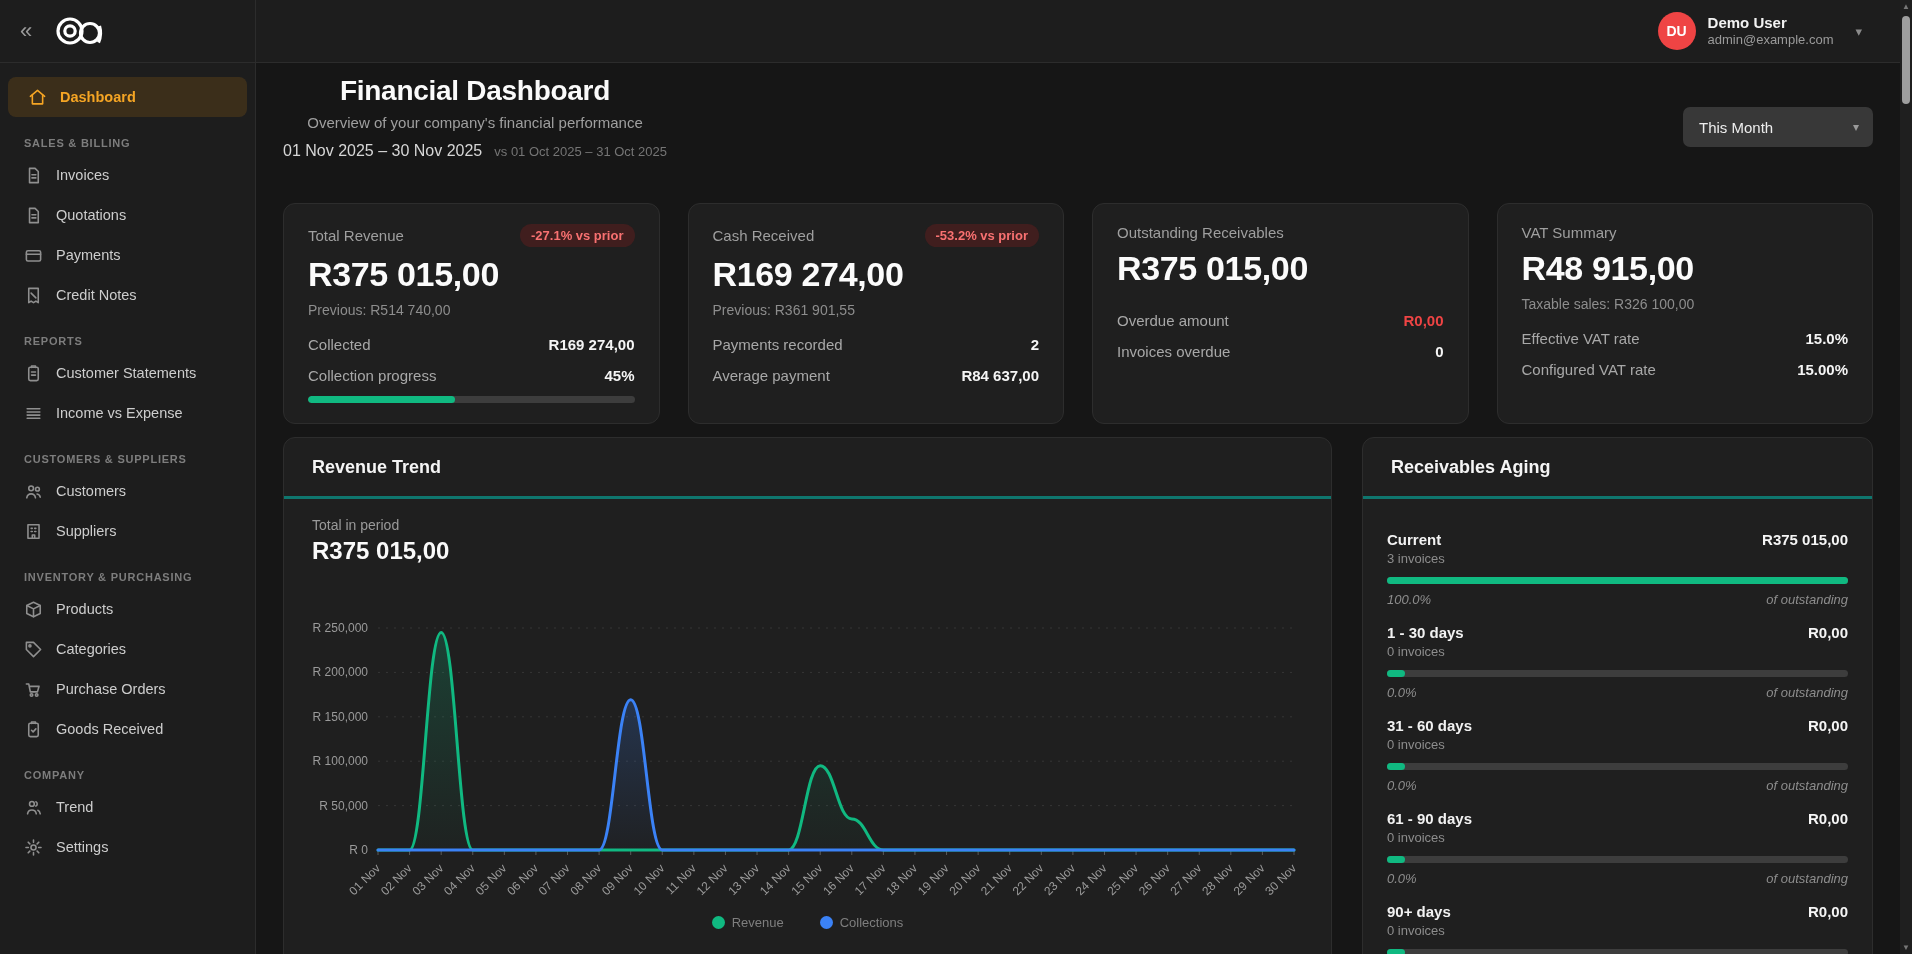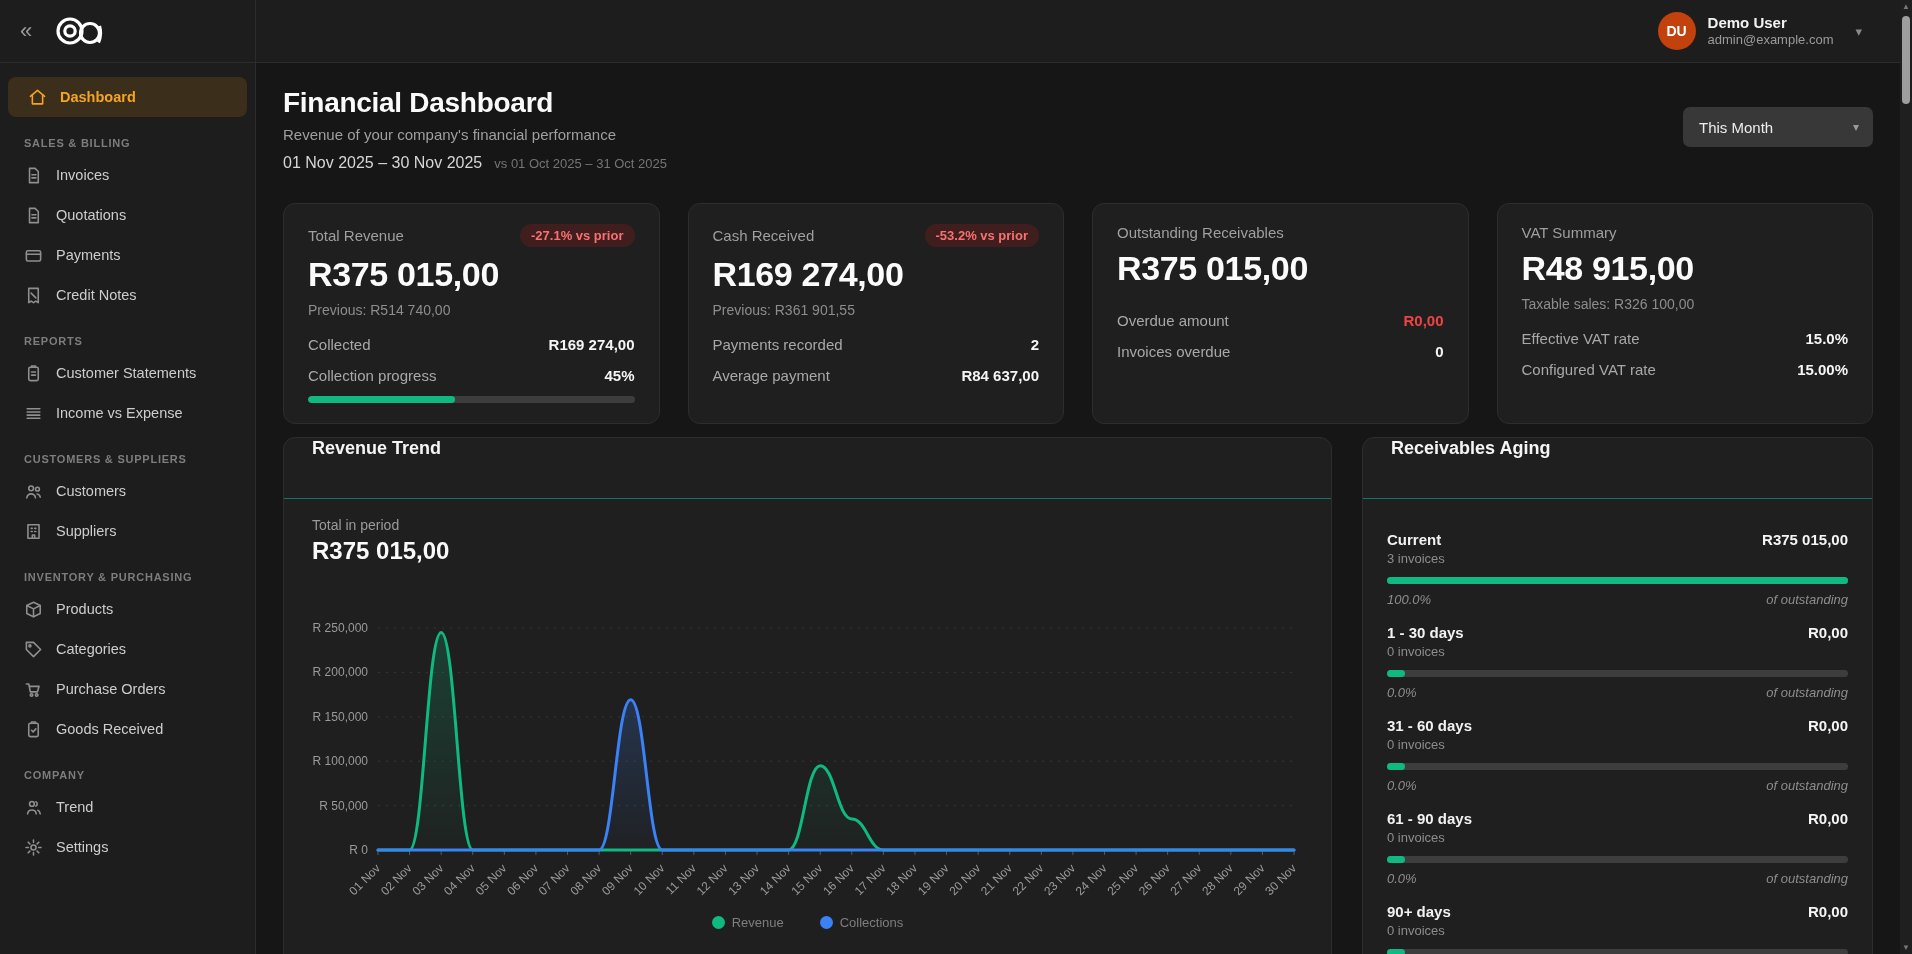--- a/index.html
+++ b/index.html
@@ -22,30 +22,30 @@
   .nav-item.active .nav-label { color:#f5a524; font-weight:700; }
   .nav-item.active .nav-icon { color:#f5a524; }
   .nav-section { margin:20px 0 6px; padding:0 24px; font-size:11px; font-weight:700;
     letter-spacing:0.07em; color:#7d7d7d; }
 
   
   .topbar { position:absolute; left:256px; top:0; right:0; height:63px;
     background:#1d1d1d; border-bottom:1px solid #2c2c2c;
     display:flex; align-items:center; justify-content:flex-end; padding-right:50px; }
   .user-cluster { display:flex; align-items:center; gap:12px; cursor:pointer; }
-  .avatar { width:38px; height:38px; border-radius:50%; background:#c2410c;
+  .avatar { width:38px; height:38px; border-radius:50%; background:#ef4444;
     display:flex; align-items:center; justify-content:center;
     font-size:14px; font-weight:700; color:#fff; }
   .user-name { font-size:15px; font-weight:700; color:#f2f2f2; line-height:1.25; }
   .user-email { font-size:13px; color:#9a9a9a; line-height:1.25; }
   .user-chevron { color:#8a8a8a; font-size:13px; margin-left:10px; }
 
   
   .main { position:absolute; left:256px; top:63px; right:0; bottom:0; overflow:hidden; }
-  .page-head { position:absolute; left:27px; top:24px; }
+  .page-head { position:absolute; left:27px; top:12px;text-align:center; }
   .page-title { font-size:28px; font-weight:700; color:#fafafa; letter-spacing:-0.01em; }
   .page-sub { margin-top:7px; font-size:15px; color:#9f9f9f; }
   .page-period { margin-top:11px; display:flex; align-items:baseline; gap:12px; }
   .period-main { font-size:16px; color:#d6d6d6; }
   .period-compare { font-size:13px; color:#757575; }
   .range-select { position:absolute; right:39px; top:44px; width:190px; height:40px;
     background:#383838; border-radius:7px; display:flex; align-items:center;
     justify-content:space-between; padding:0 14px 0 16px; cursor:pointer; }
   .range-select .rs-label { font-size:15px; color:#ededed; }
   .range-select .rs-chevron { color:#9a9a9a; font-size:12px; }
@@ -66,22 +66,22 @@
   .kpi-line:first-child { margin-top:0; }
   .kpi-line .k { font-size:15px; color:#a8a8a8; }
   .kpi-line .v { font-size:15px; font-weight:700; color:#f5f5f5; }
   .kpi-line .v.danger { color:#ef4444; }
   .progress-track { margin-top:12px; height:7px; border-radius:4px; background:#3d3d3d; overflow:hidden; }
   .progress-fill { height:100%; border-radius:4px; background:#10b981; }
 
   
   .charts-row { position:absolute; left:27px; right:39px; top:374px; height:580px;
     display:grid; grid-template-columns:1049px 1fr; gap:30px; }
-  .panel-head { height:61px; display:flex; align-items:flex-start; padding:0 28px;
-    border-bottom:1px solid #0f766e; }
+  .panel-head { height:61px; display:flex; align-items:center; padding:0 28px;
+    border-bottom:3px solid #0f766e; }
   .panel-title { font-size:18px; font-weight:700; color:#f5f5f5; }
   .trend-body { padding:18px 16px 0; }
   .trend-total-label { font-size:14px; color:#9a9a9a; padding-left:12px; }
   .trend-total-value { margin-top:4px; font-size:24px; font-weight:700; color:#fafafa; padding-left:12px; }
   #trend-svg { display:block; margin-top:12px; }
   .grid-line { stroke:#363636; stroke-width:1; stroke-dasharray:2 6; }
   .tick { stroke:#5a5a5a; stroke-width:1; }
   .ylab { fill:#9a9a9a; font-size:12px; text-anchor:end; font-family:"Liberation Sans",sans-serif; }
   .xlab { fill:#9a9a9a; font-size:12px; text-anchor:end; font-family:"Liberation Sans",sans-serif; }
   .legend { display:flex; justify-content:center; gap:36px; margin-top:6px; }
@@ -286,21 +286,21 @@
       <div class="user-email">admin@example.com</div>
     </div>
     <span class="user-chevron">▾</span>
   </div>
 </header>
 
 <main class="main">
 
   <div class="page-head">
     <div class="page-title">Financial Dashboard</div>
-    <div class="page-sub">Revenue of your company's financial performance</div>
+    <div class="page-sub">Overview of your company's financial performance</div>
     <div class="page-period">
       <span class="period-main">01 Nov 2025 – 30 Nov 2025</span>
       <span class="period-compare">vs 01 Oct 2025 – 31 Oct 2025</span>
     </div>
   </div>
 
   <div class="range-select">
     <span class="rs-label">This Month</span>
     <span class="rs-chevron">▾</span>
   </div>

